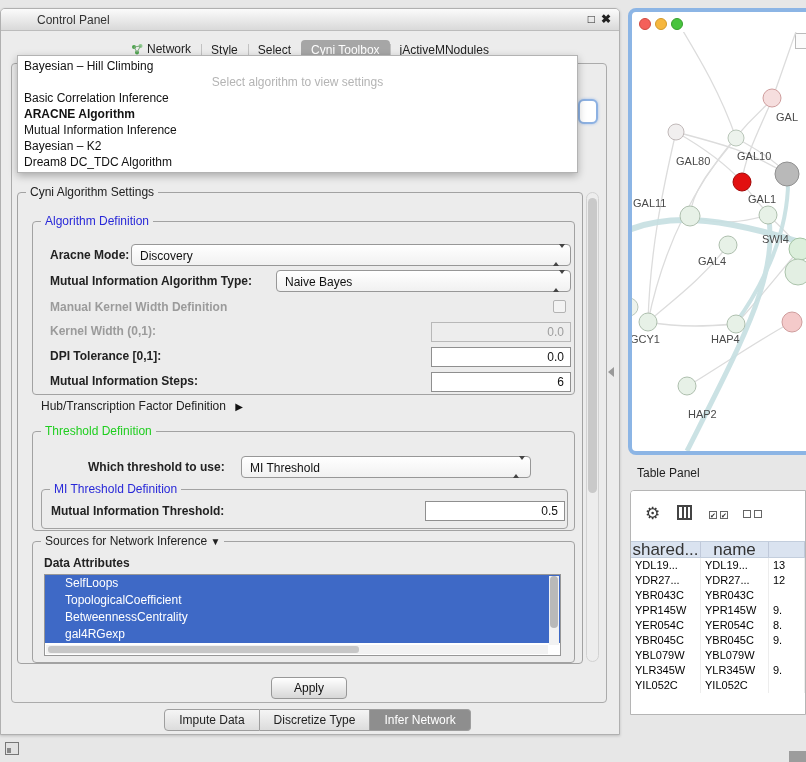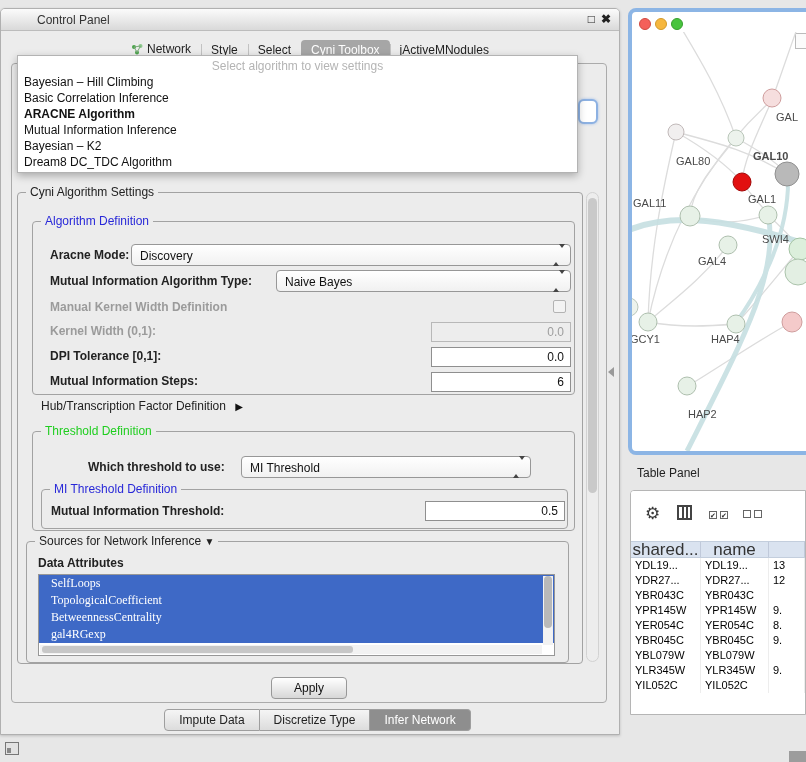--- a/index.html
+++ b/index.html
@@ -60,21 +60,21 @@
     text-align:right; padding:0 6px; color:#111; }
   .tfield:disabled { background:#ededed; color:#9d9d9d; border-color:#b8b8b8; }
 
   .cbox { position:absolute; width:13px; height:13px; background:#f3f3f3;
     border:1px solid #b3b3b3; border-radius:2px; }
 
   .expander { position:absolute; white-space:nowrap; cursor:default;text-align:center; }
   .expander .arrow { font-size:10px; margin-left:6px; color:#111; }
 
   .attr-list { position:absolute; background:#fff; border:1px solid #979797; overflow:hidden; }
-  .attr-item { height:17px; line-height:17px; padding-left:12px; background:#3e69c6; color:#fff; white-space:nowrap;font-family:Liberation Serif, serif; }
+  .attr-item { height:17px; line-height:17px; padding-left:20px; background:#3e69c6; color:#fff; white-space:nowrap; }
   .vscroll { position:absolute; top:1px; right:1px; width:10px; bottom:10px; background:#f2f2f2; }
   .vscroll .thumb { position:absolute; top:0; left:1px; width:8px; height:52px; background:#b9b9b9; border-radius:4px; }
   .hscroll { position:absolute; left:1px; right:12px; bottom:1px; height:9px; background:#f2f2f2; }
   .hscroll .thumb { position:absolute; top:1px; left:2px; width:62%; height:7px; background:#c7c7c7; border-radius:3px; }
 
   .pane-scroll { position:absolute; left:574px; top:128px; width:13px; height:470px;
     background:#ededed; border:1px solid #d2d2d2; border-radius:7px; }
   .pane-scroll .thumb { position:absolute; left:1px; top:5px; width:9px; height:295px;
     background:#c9c9c9; border-radius:5px; }
 
@@ -217,21 +217,21 @@
           <span class="arrows"><span class="tri-up"></span><span class="tri-dn"></span></span>
         </div>
 
         <div class="fs" style="left:8px; top:57px; width:527px; height:40px;">
           <span class="leg blue">MI Threshold Definition</span>
           <span class="a blabel" style="left:9px; top:14px;">Mutual Information Threshold:</span>
           <input class="tfield" style="left: 383px; top: 11px;" value="0.5">
         </div>
       </div>
 
-      <div class="fs" style="left:8px; top:348px; width:543px; height:122px;">
+      <div class="fs" style="left:14px; top:348px; width:543px; height:122px;">
         <span class="leg">
           <span>Sources for Network Inference</span>
           <span style="font-size:10px;">▼</span>
         </span>
         <span class="a blabel" style="left:11px; top:14px;">Data Attributes</span>
         <div class="attr-list" style="left:11px; top:32px; width:517px; height:82px;">
           <div>
 
           <div class="attr-item">SelfLoops</div>
               <div class="attr-item">TopologicalCoefficient</div>
@@ -256,22 +256,22 @@
   </div>
 
   <div class="a bottom-tabs">
     <span class="seg first">Impute Data</span>
     <span class="seg">Discretize Type</span>
     <span class="seg last active">Infer Network</span>
   </div>
 </div>
 
 <div class="a popup">
+  <div class="pp-item">Bayesian – Hill Climbing</div>
   <div class="pp-item pp-ph">Select algorithm to view settings</div>
-  <div class="pp-item">Bayesian – Hill Climbing</div>
   <div class="pp-item">Basic Correlation Inference</div>
   <div class="pp-item pp-sel">ARACNE Algorithm</div>
   <div class="pp-item">Mutual Information Inference</div>
   <div class="pp-item">Bayesian – K2</div>
   <div class="pp-item">Dream8 DC_TDC Algorithm</div>
 </div>
 
 <div class="a help-btn"></div>
 
 <div class="a net-window">
@@ -318,21 +318,21 @@
       <circle cx="16" cy="290" r="9" fill="#e7f1e7" stroke="#aebfae"></circle>
       <circle cx="104" cy="292" r="9" fill="#e7f1e7" stroke="#aebfae"></circle>
       <circle cx="160" cy="290" r="10" fill="#f4caca" stroke="#cf9d9d"></circle>
       <circle cx="55" cy="354" r="9" fill="#e7f1e7" stroke="#aebfae"></circle>
       <circle cx="-3" cy="275" r="9" fill="#edf3ed" stroke="#b9c6b9"></circle>
     </g>
   </svg>
 
   <span class="nl" style="left:144px; top:99px;text-align:center;">GAL</span>
   <span class="nl" style="left:44px;  top:143px;">GAL80</span>
-  <span class="nl" style="left:121px; top:138px;font-weight:bold;">GAL10</span>
+  <span class="nl" style="left:105px; top:138px;">GAL10</span>
   <span class="nl" style="left:1px;   top:185px;">GAL11</span>
   <span class="nl" style="left:116px; top:181px;">GAL1</span>
   <span class="nl" style="left:130px; top:221px;">SWI4</span>
   <span class="nl" style="left:66px;  top:243px;">GAL4</span>
   <span class="nl" style="left:-2px;  top:321px;">GCY1</span>
   <span class="nl" style="left:79px;  top:321px;">HAP4</span>
   <span class="nl" style="left:56px;  top:386px;margin-top:10px;">HAP2</span>
 </div>
 
 <span class="a tp-title">Table Panel</span>

